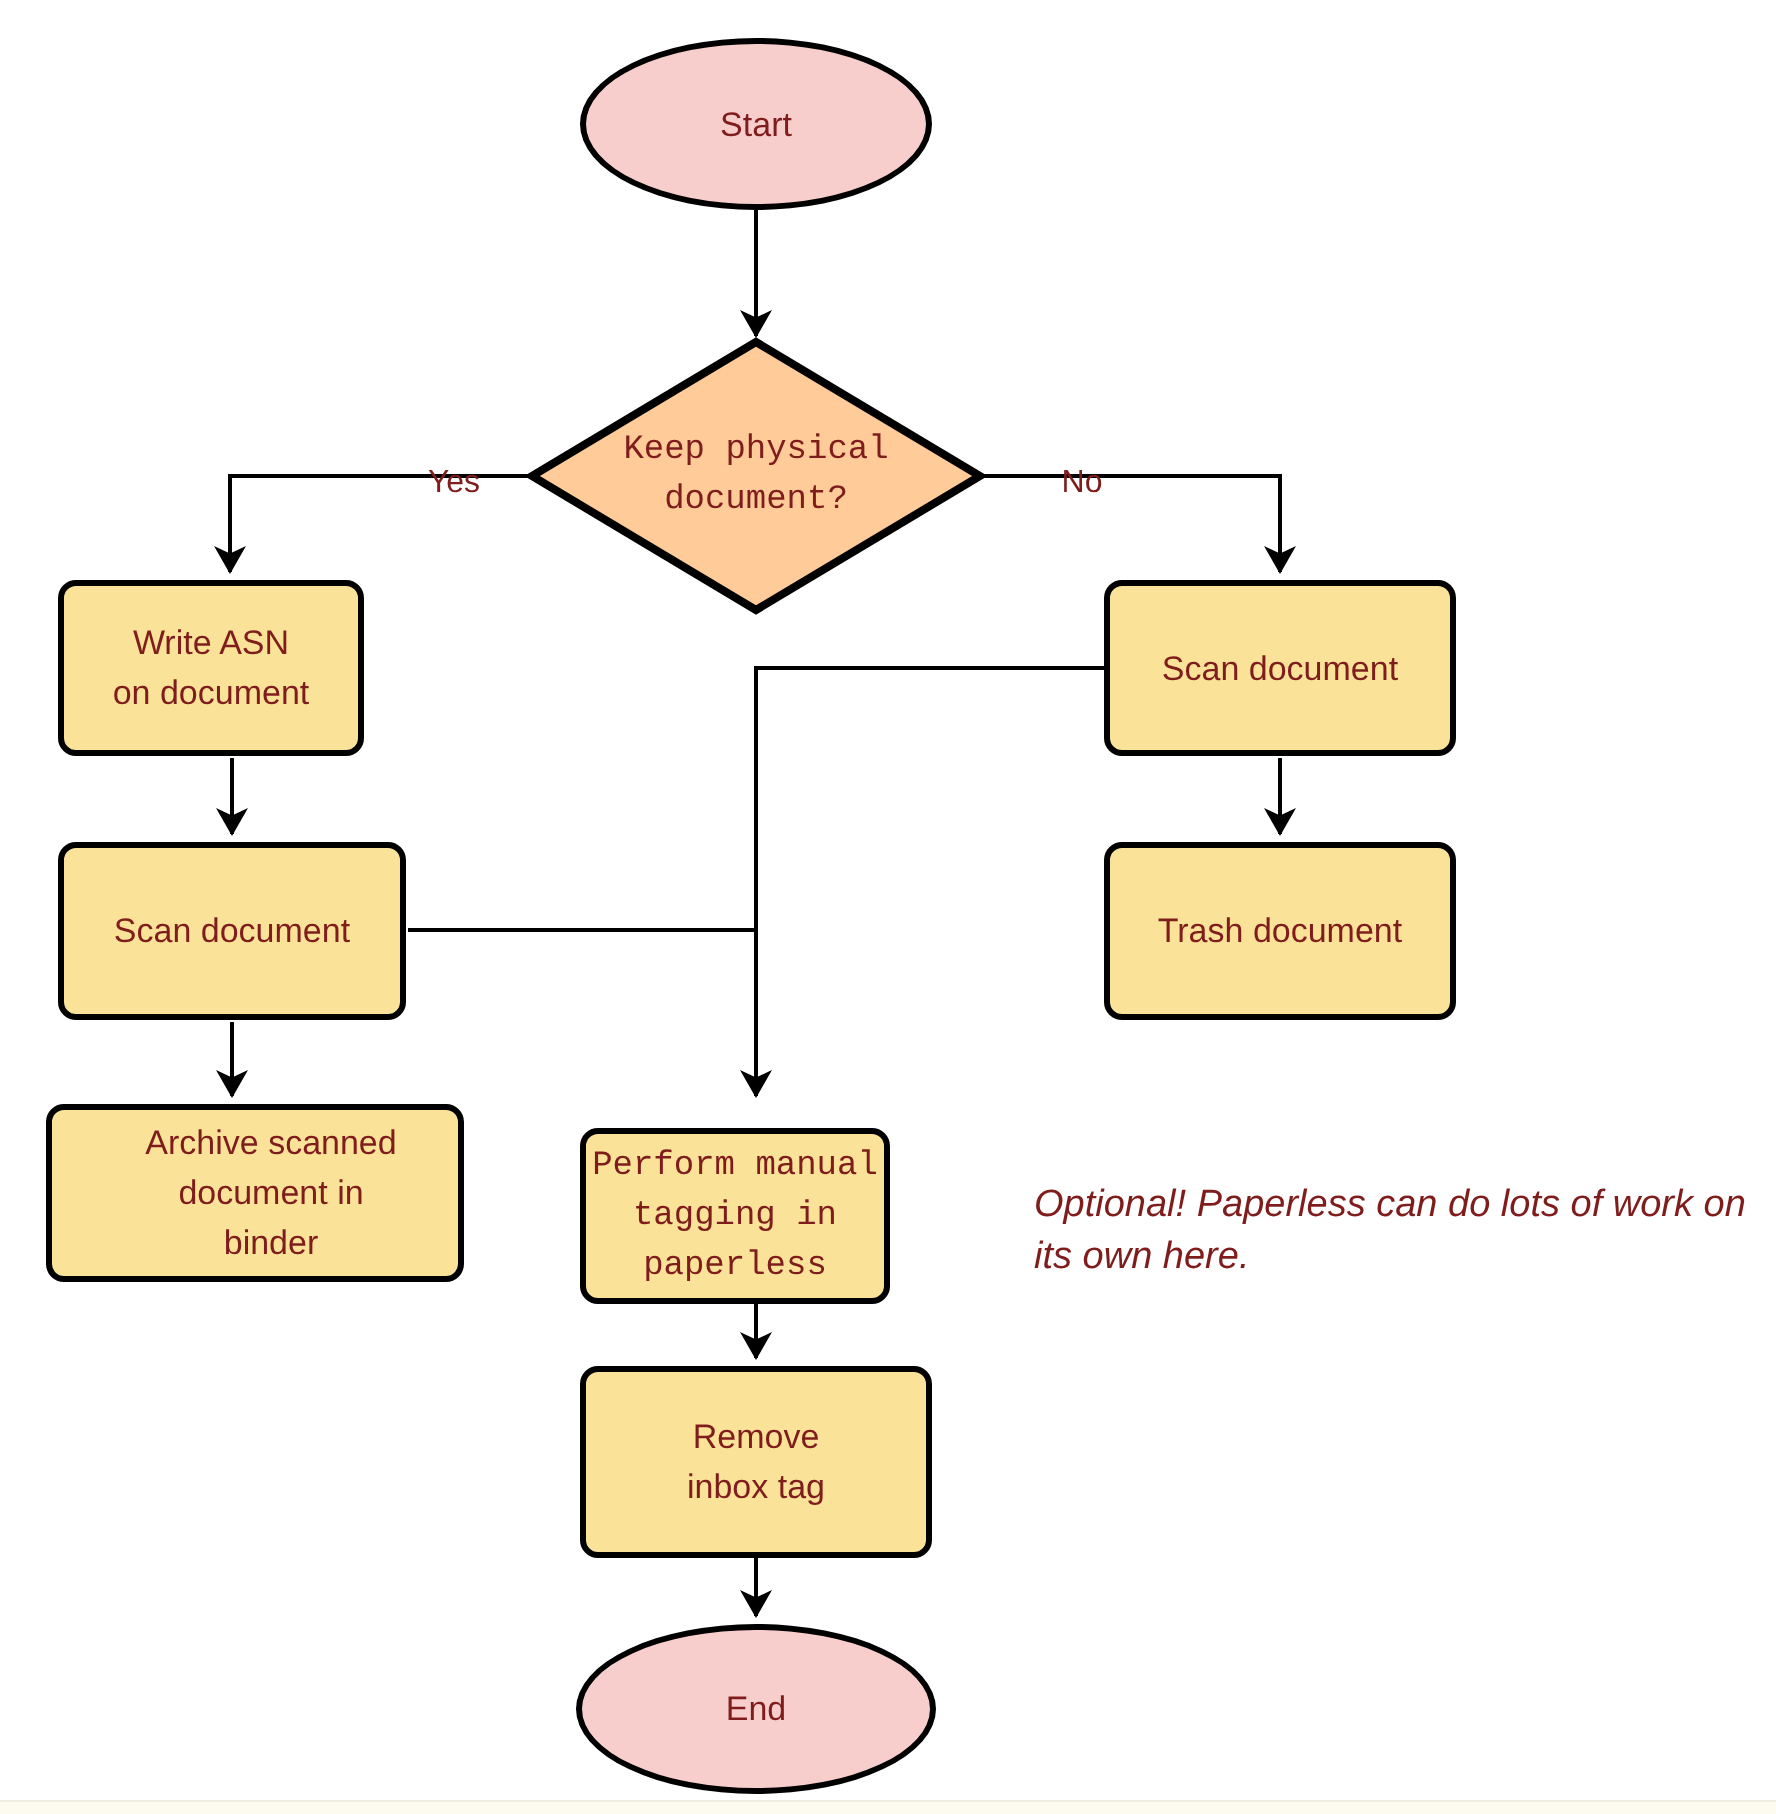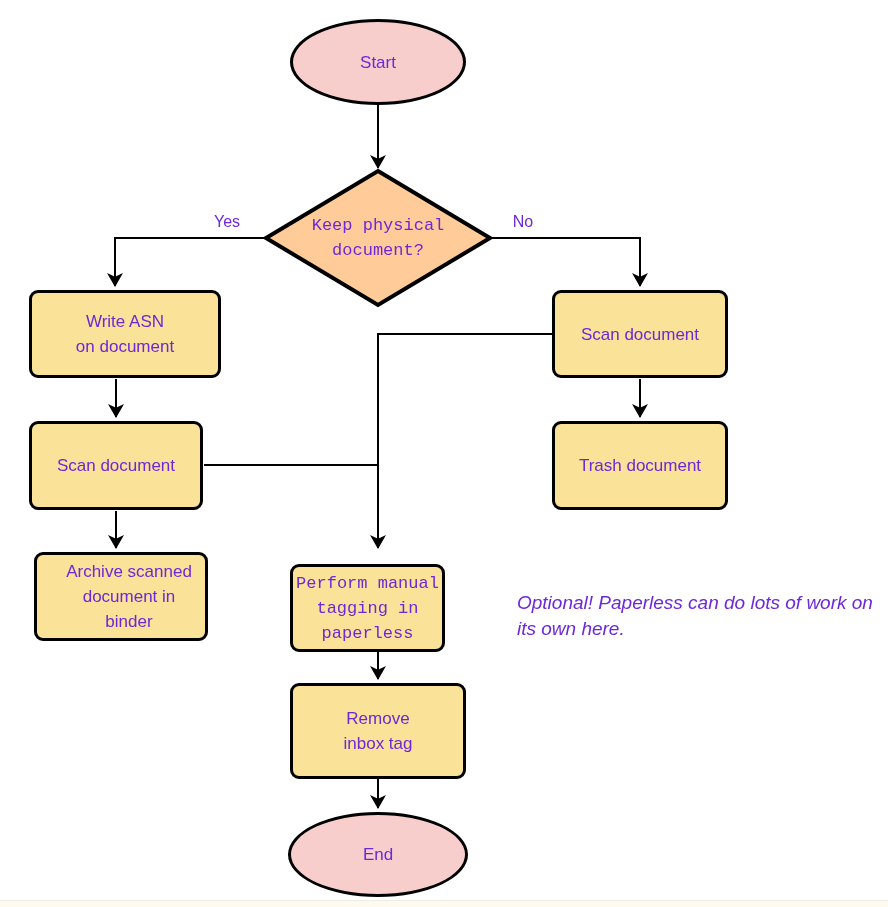--- a/index.html
+++ b/index.html
@@ -6,21 +6,21 @@
     margin: 0;
     padding: 0;
     background: #ffffff;
   }
   .canvas {
     position: relative;
     width: 888px;
     height: 907px;
     background: #ffffff;
     font-family: "Liberation Sans", sans-serif;
-    color: #6d28d9;
+    color: #7f1d1d;
     overflow: hidden;
   }
   svg.edges {
     position: absolute;
     left: 0; top: 0;
     width: 888px; height: 907px;
     z-index: 1;
   }
   .node {
     position: absolute;
@@ -60,20 +60,21 @@
     line-height: 25px;
     white-space: pre-line;
     font-family: Liberation Mono, monospace;
   }
   .edge-label {
     position: absolute;
     z-index: 3;
     transform: translate(-50%, -50%);
     font-size: 16px;
     white-space: nowrap;
+    margin-top: 20px;
   }
   .annotation {
     position: absolute;
     z-index: 2;
     font-size: 19px;
     line-height: 26px;
     font-style: italic;
     white-space: pre-line;
     text-align: left;
     margin-left: 36px;
@@ -119,32 +120,32 @@
 
   <div class="diamond-wrap" style="left:258px;top:165px;width:240px;height:146px;">
     <svg width="240" height="146" viewBox="0 0 240 146">
       <polygon points="120,6 232,73 120,140 8,73" fill="#FFCC99" stroke="#000000" stroke-width="4"></polygon>
     </svg>
     <div class="diamond-label">Keep physical
 document?</div>
   </div>
 
   <div class="edge-label" style="left:227px;top:222px;">Yes</div>
-  <div class="edge-label" style="left:523px;top:222px;">No</div>
+  <div class="edge-label" style="left:541px;top:222px;">No</div>
 
-  <div class="node process" style="left:29px;top:290px;width:192px;height:88px;">
+  <div class="node process" style="left:29px;top:290px;width:153px;height:88px;">
     <span>Write ASN
 on document</span>
   </div>
 
   <div class="node process" style="left:29px;top:421px;width:174px;height:89px;">
     <span>Scan document</span>
   </div>
 
-  <div class="node process" style="left:34px;top:552px;width:174px;height:89px;padding-left:16px;">
+  <div class="node process" style="left:23px;top:552px;width:209px;height:89px;padding-left:16px;">
     <span>Archive scanned
 document in
 binder</span>
   </div>
 
   <div class="node process" style="left:552px;top:290px;width:176px;height:88px;">
     <span>Scan document</span>
   </div>
 
   <div class="node process" style="left:552px;top:421px;width:176px;height:89px;align-items:center;">

